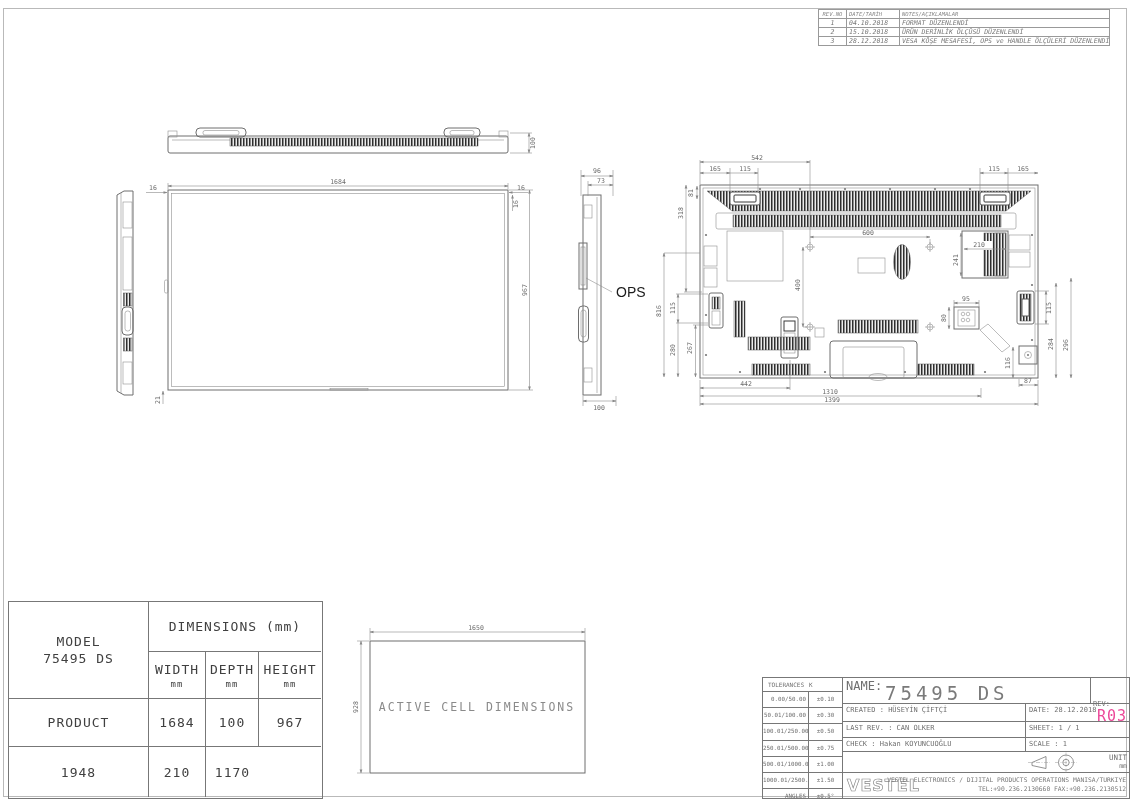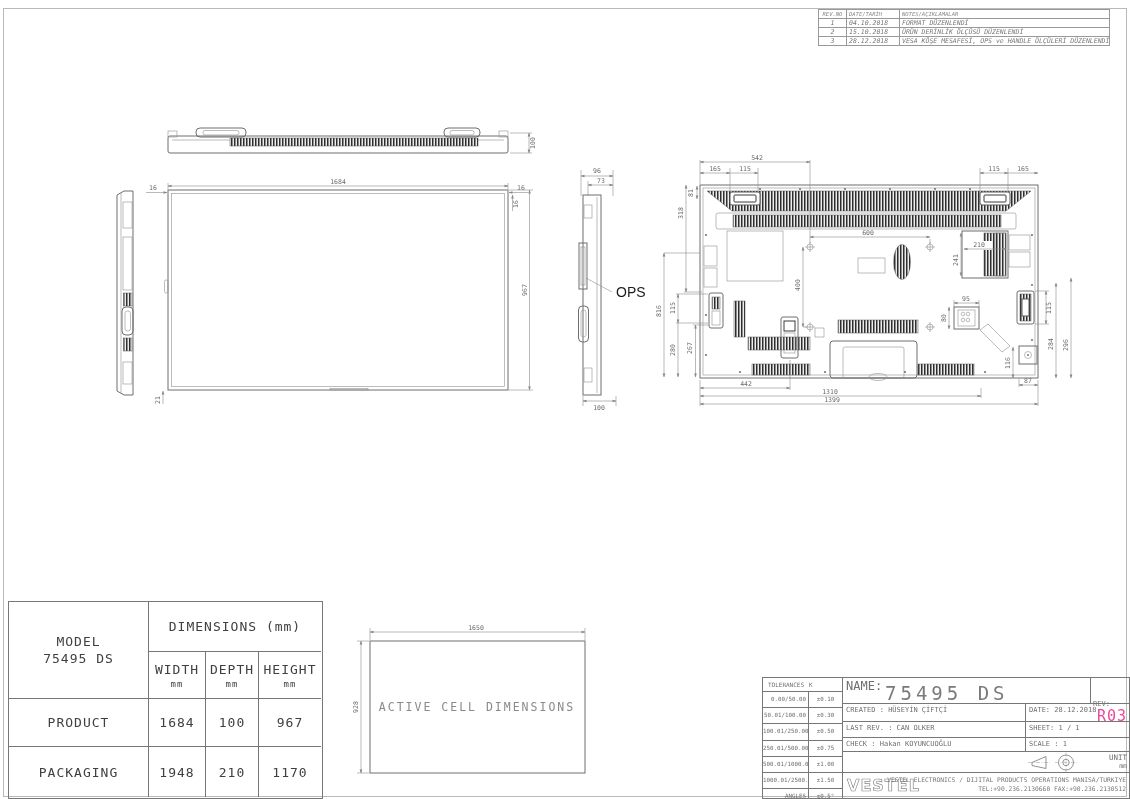--- a/index.html
+++ b/index.html
@@ -382,21 +382,20 @@
       <span class="unit">mm</span>
   </div>
   <div class="dc last">
     <span>HEIGHT</span>
       <span class="unit">mm</span>
   </div>
   <div class="dc">PRODUCT</div>
   <div class="dc">1684</div>
   <div class="dc">100</div>
   <div class="dc last">967</div>
-  <div class="dc bot">PACKAGING</div>
   <div class="dc bot">1948</div>
   <div class="dc bot">210</div>
   <div class="dc bot last">1170</div>
 </div>
 
 <div class="abs tblock">
   <div class="tb tol">
     <div class="tol-head">
       <span>TOLERANCES</span>
       <span>K</span>

